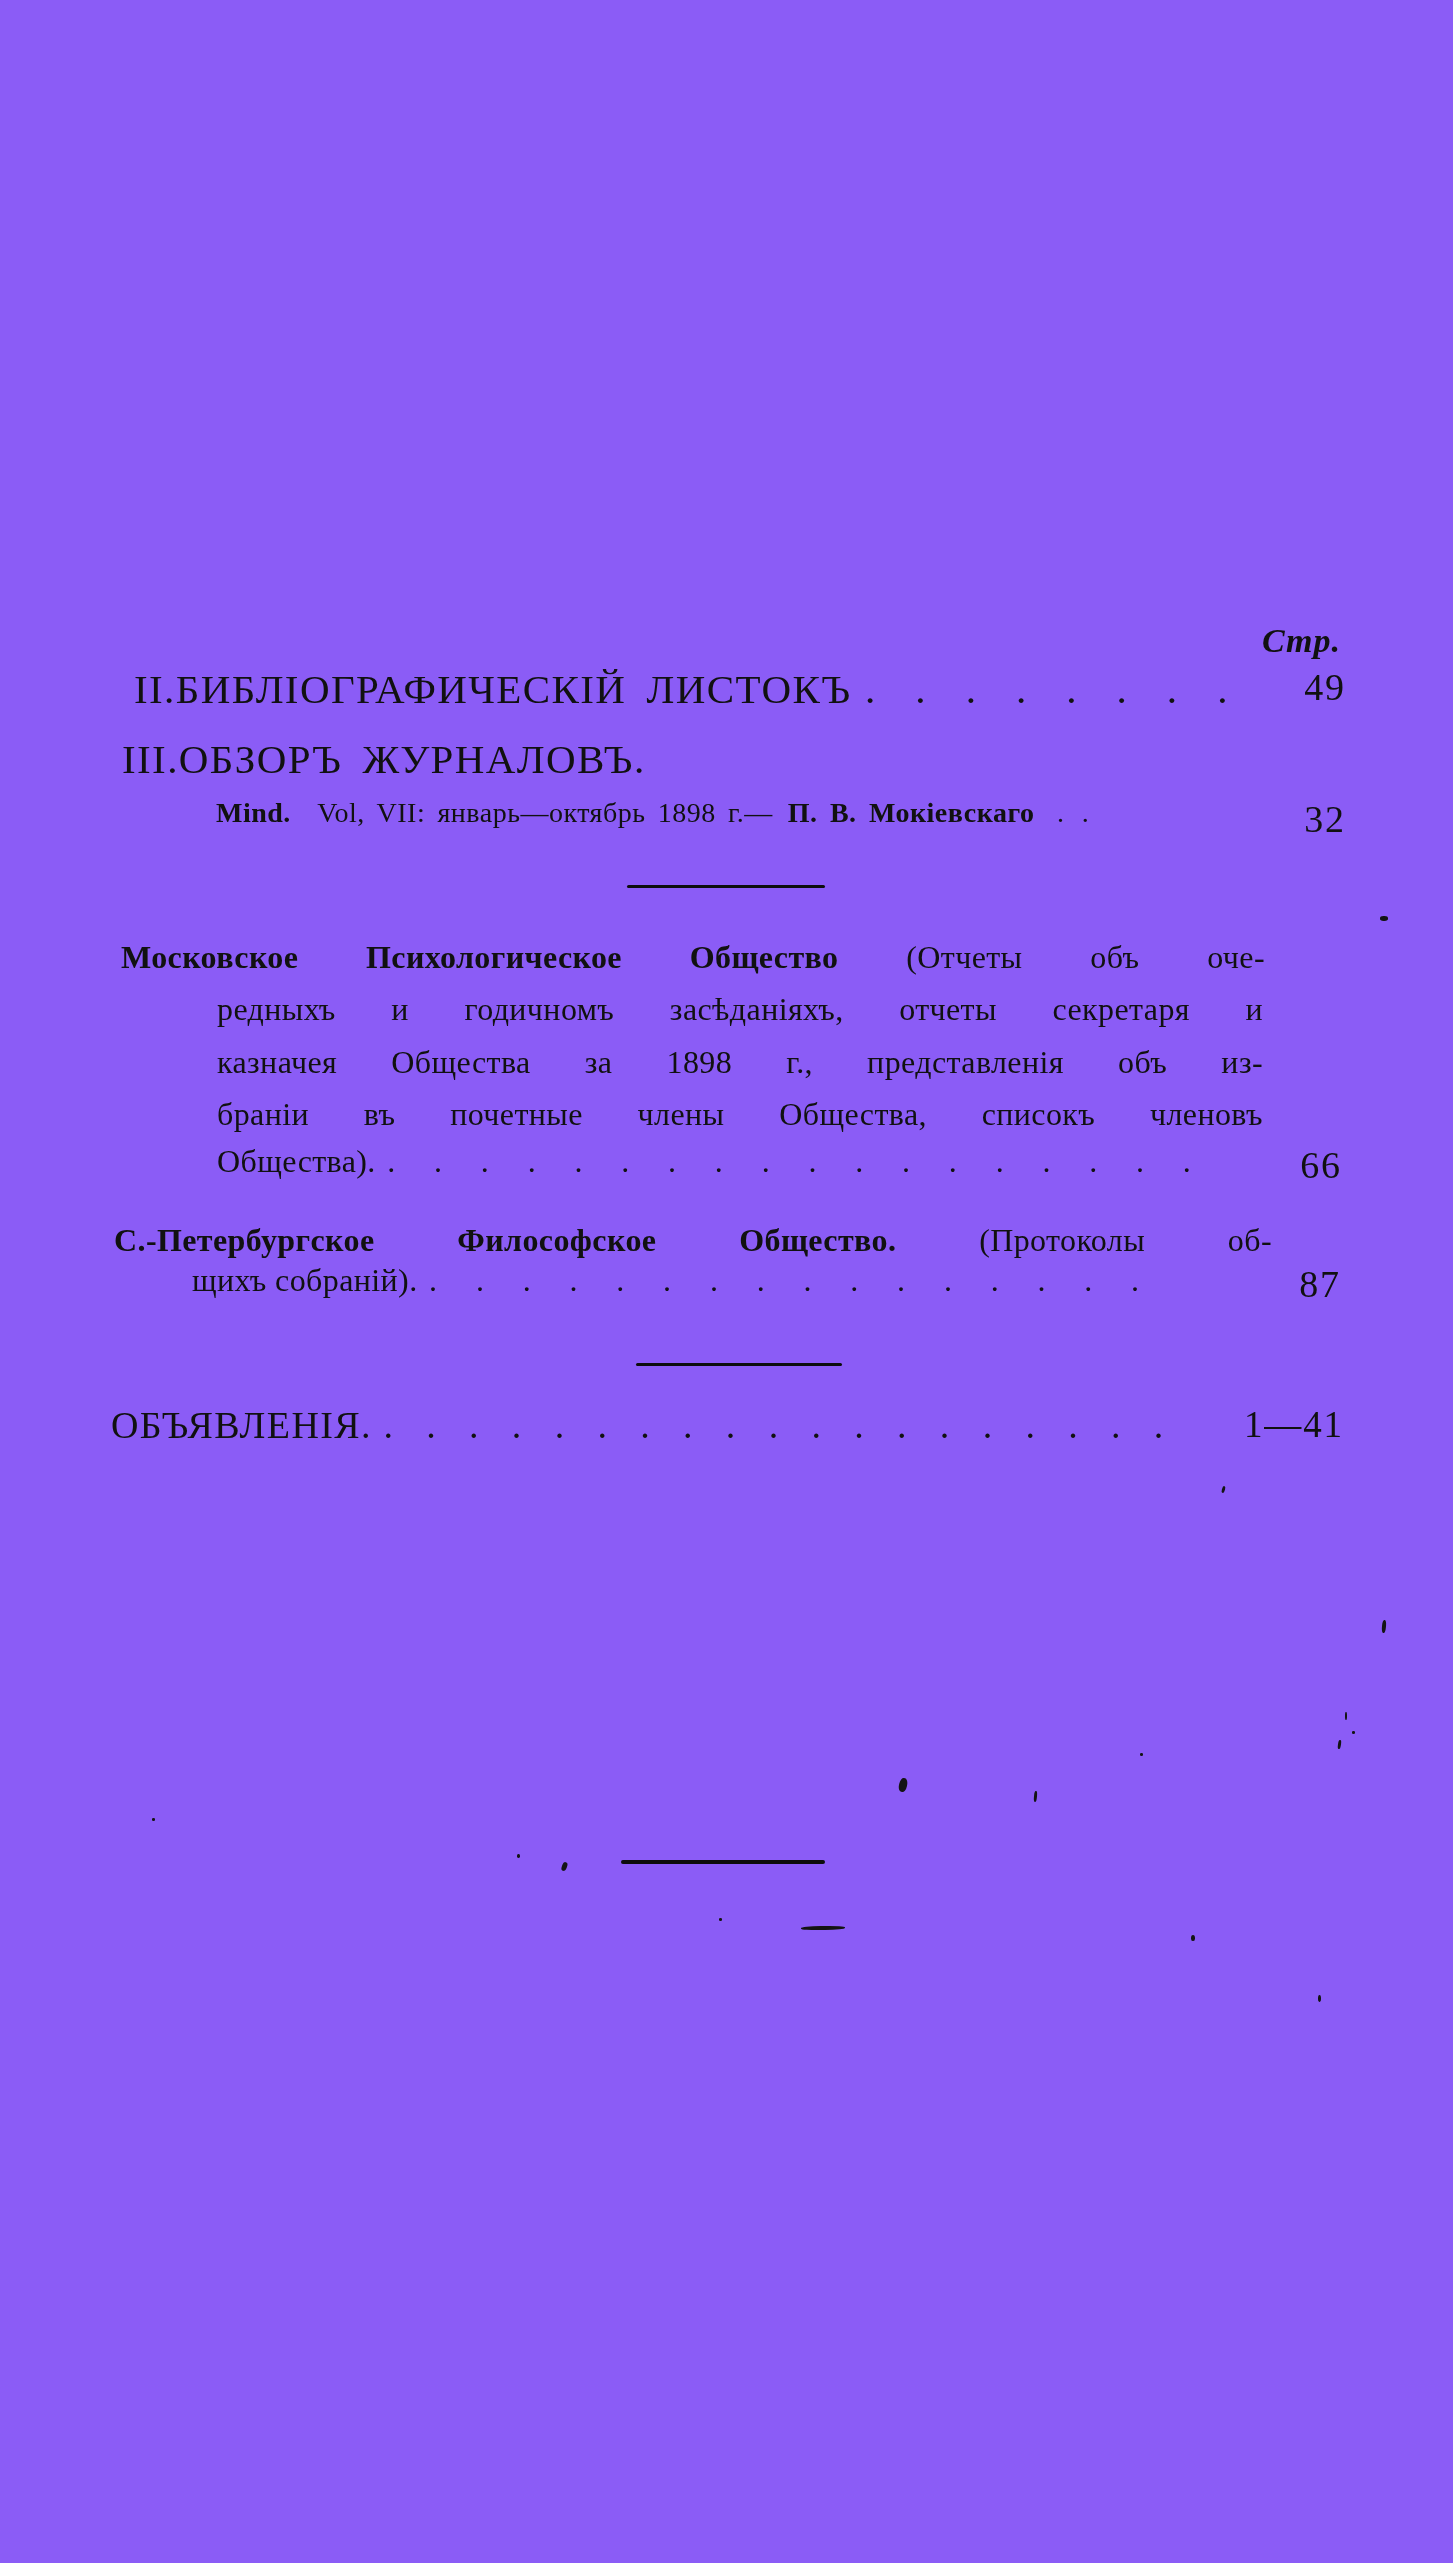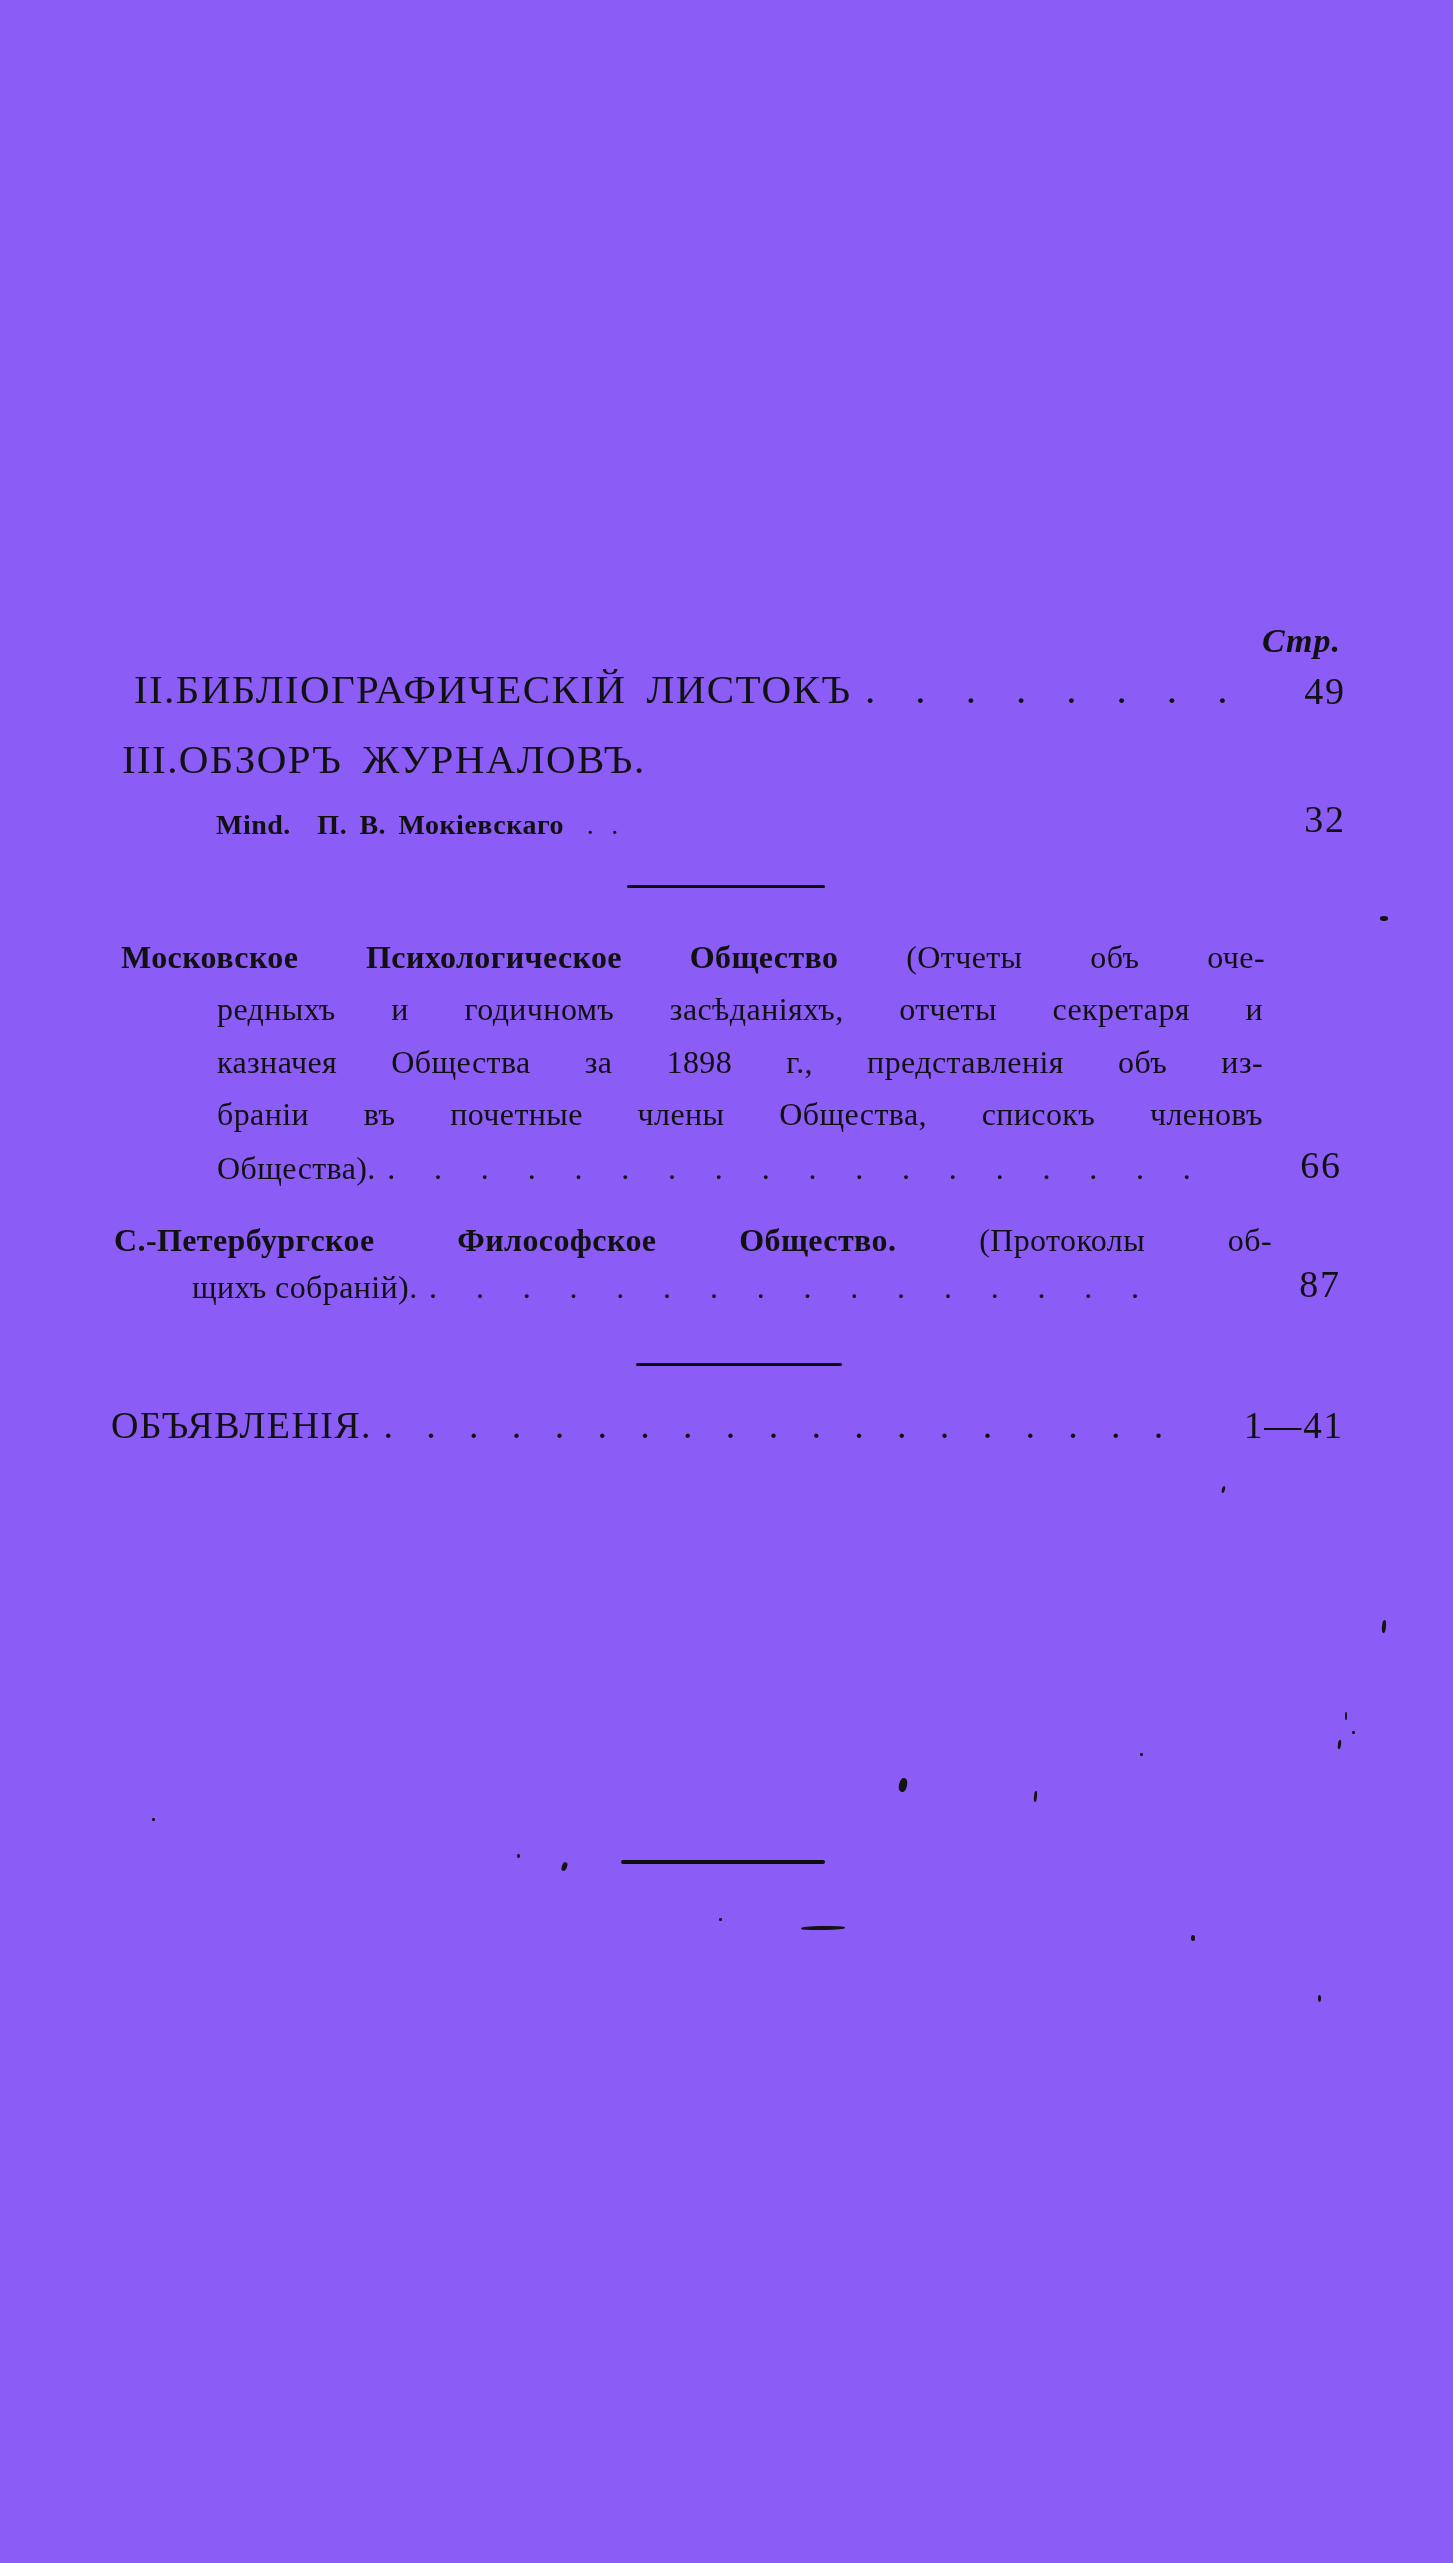--- a/index.html
+++ b/index.html
@@ -8,21 +8,21 @@
     width: 1454px;
     height: 2563px;
     background: #8b5cf6;
     font-family: Liberation Serif, serif;
     color: #111111;
     overflow: hidden;
   }
   .row {
     position: absolute;
     display: flex;
-    align-items: flex-end;
+    align-items: flex-start;
     white-space: nowrap;
   }
   .b { font-weight: bold; }
   .colhead {
     position: absolute;
     top: 622px;
     right: 113px;
     font-size: 34px;
     font-style: italic;
     font-weight: bold;
@@ -81,20 +81,21 @@
     <span class="num">49</span>
   </div>
 
   <div class="row entry" style="left:122px; top:735px;">
     <span>III.</span>
     <span>ОБЗОРЪ ЖУРНАЛОВЪ.</span>
   </div>
 
   <div class="row mind-row" style="left:216px; right:108px; top:797px;gap:15px;">
     <span class="b journal">Mind.</span>
+    <span>Vol, VII: январь—октябрь 1898 г.—</span>
     <span class="b">П. В. Мокіевскаго</span>
     <span class="mind-dots">. .</span>
     <span class="spacer"></span>
     <span class="num">32</span>
   </div>
 
   <div class="pline" style="left:217px; width:1046px; top:990px;">редныхъ и годичномъ засѣданіяхъ, отчеты секретаря и</div>
   <div class="pline" style="left:121px; width:1144px; top:938px;">
     <span class="b">Московское Психологическое Общество</span>
     <span>(Отчеты объ оче-</span>

